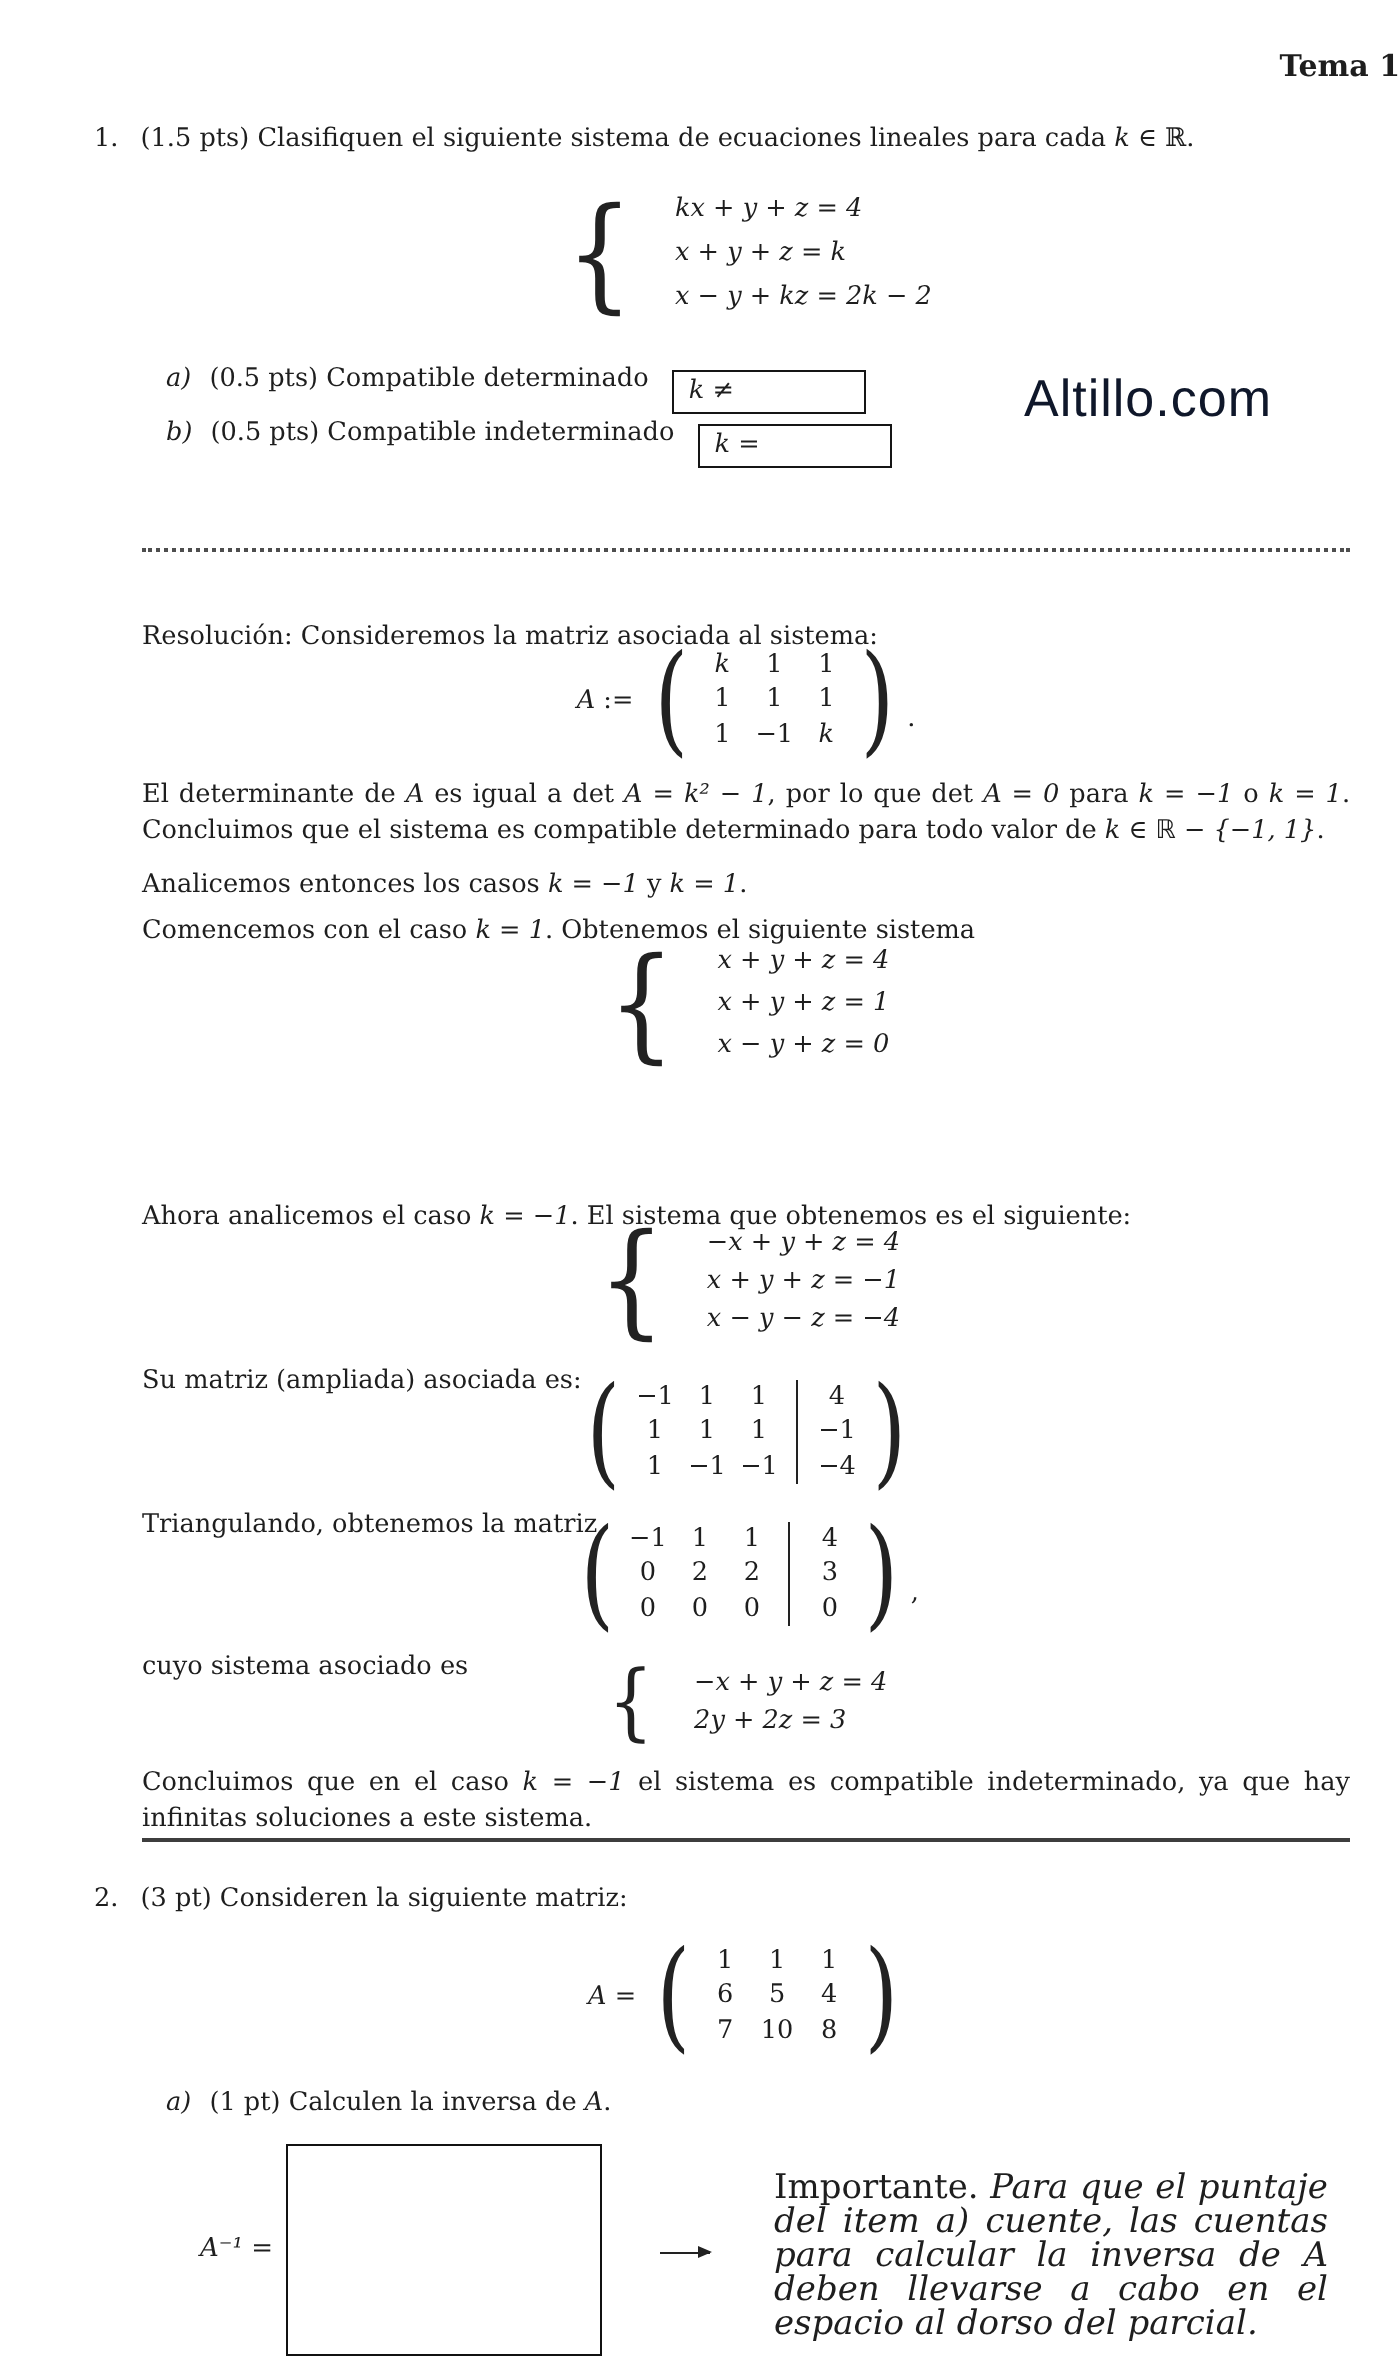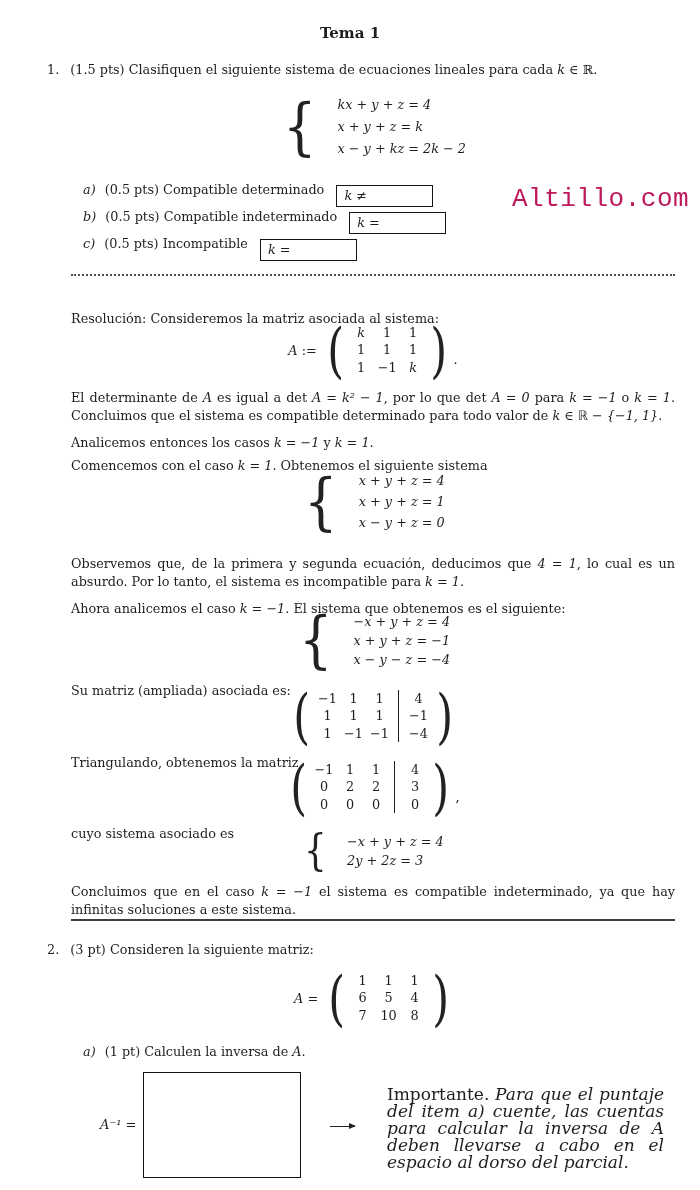--- a/index.html
+++ b/index.html
@@ -1,31 +1,31 @@
 <!DOCTYPE html>
 <html><head>
 <meta charset="utf-8">
 <style>
   html,body{margin:0;padding:0;background:#888;}
   .page{position:relative;width:700px;height:1190px;background:#ffffff;margin:0 auto;
         font-family:"DejaVu Serif","DejaVu Sans",serif;font-size:12.8px;color:#1e1e1e;overflow:hidden;}
   .abs{position:absolute;}
-  .title{left:0;top:24px;width:700px;text-align:center;font-weight:700;font-size:15px;}
+  .title{left:0;top:24px;width:700px;text-align:right;font-weight:700;font-size:15px;}
   .itemrow{left:47px;width:628px;line-height:17.5px;}
   .partrow{left:83px;width:560px;line-height:22px;}
   .block{left:71px;width:604px;line-height:17.5px;margin-top:10px;}
   .just{text-align:justify;}
   .seg-i{font-style:italic;}
   .seg-b{font-weight:400;}
   .plabel{font-style:italic;margin-right:5px;}
   .num{margin-right:7px;}
   .ansbox{display:inline-block;width:88px;height:19px;border:1.5px solid #151515;margin-left:8px;
           padding:1px 0 0 7px;font-style:italic;vertical-align:-6px;line-height:17px;background:#fff;}
-  .watermark{left:512px;top:184px;font-family:Liberation Mono, monospace;
-             font-size:26px;color:#be185d;letter-spacing:0.5px;}
+  .watermark{left:512px;top:184px;font-family:Liberation Sans, sans-serif;
+             font-size:26px;color:#0f172a;letter-spacing:0.5px;}
   .dotted{left:71px;top:274px;width:604px;height:0;border-top:2px dotted #4e4e4e;}
   .sep{left:71px;top:919px;width:604px;height:0;border-top:2.6px solid #3e3e3e;}
   
   .disp{left:71px;width:604px;display:flex;align-items:center;justify-content:center;}
   .brace{font-weight:400;transform:scaleX(0.85);color:#222;}
   .b3{font-size:62px;line-height:1;}
   .b2{font-size:42px;line-height:1;}
   .slines{font-style:italic;margin-left:18px;}
   .lh22 .sline{line-height:22px;}
   .lh21 .sline{line-height:21px;}
@@ -77,26 +77,20 @@
     <span class="seg-b">(0.5 pts)</span>
     <span>Compatible determinado</span>
     <span class="ansbox">k ≠</span>
   </div>
   <div class="abs partrow" style="top:206px">
     <span class="plabel">b)</span>
     <span class="seg-b">(0.5 pts)</span>
     <span>Compatible indeterminado</span>
     <span class="ansbox">k =</span>
   </div>
-  <div class="abs partrow" style="top:233px">
-    <span class="plabel">c)</span>
-    <span class="seg-b">(0.5 pts)</span>
-    <span>Incompatible</span>
-    <span class="ansbox">k =</span>
-  </div>
 
   <div class="abs dotted"></div>
 
   <div class="abs block" style="top:300px">
     <span class="seg-b">Resolución:</span>
     <span>Consideremos la matriz asociada al sistema:</span>
   </div>
 
   <div class="abs disp" style="top:320px">
     <span class="mlhs"><span class="seg-i">A</span> <span>:=</span></span>
@@ -129,21 +123,20 @@
 
   <div class="abs disp" style="top:470px">
     <span class="brace b3">{</span>
     <div class="slines lh21">
         <div class="sline">x + y + z = 4</div>
         <div class="sline">x + y + z = 1</div>
         <div class="sline">x − y + z = 0</div>
       </div>
   </div>
 
-  <div class="abs block just" style="top:545px">Observemos que, de la primera y segunda ecuación, deducimos que <span class="seg-i">4 = 1</span>, lo cual es un absurdo.  Por lo tanto, el sistema es <span class="seg-b">incompatible</span> para <span class="seg-i">k = 1</span>.</div>
   <div class="abs block" style="top:590px">Ahora analicemos el caso <span class="seg-i">k = −1</span>. El sistema que obtenemos es el siguiente:</div>
 
   <div class="abs disp" style="top:609px">
     <span class="brace b3">{</span>
     <div class="slines lh19">
         <div class="sline">−x + y + z = 4</div>
         <div class="sline">x + y + z = −1</div>
         <div class="sline">x − y − z = −4</div>
       </div>
   </div>

